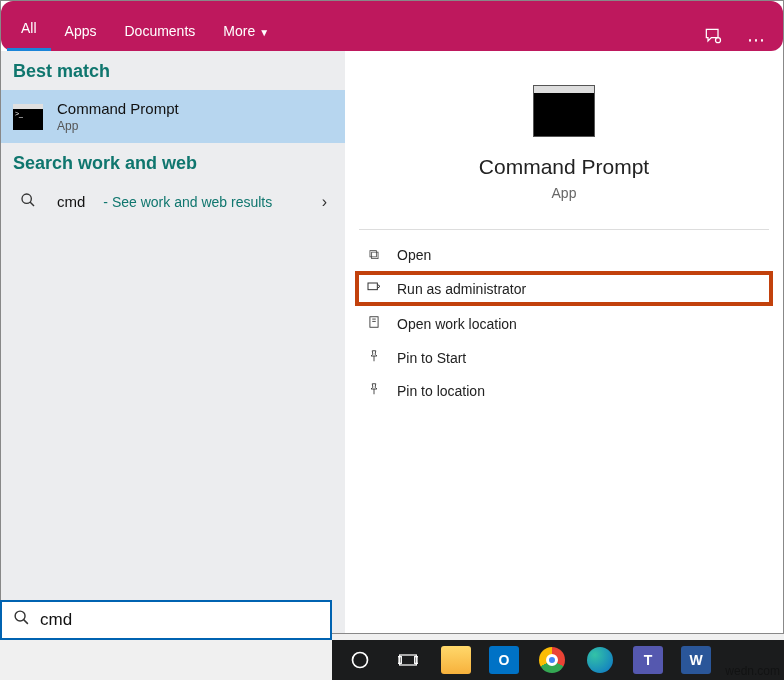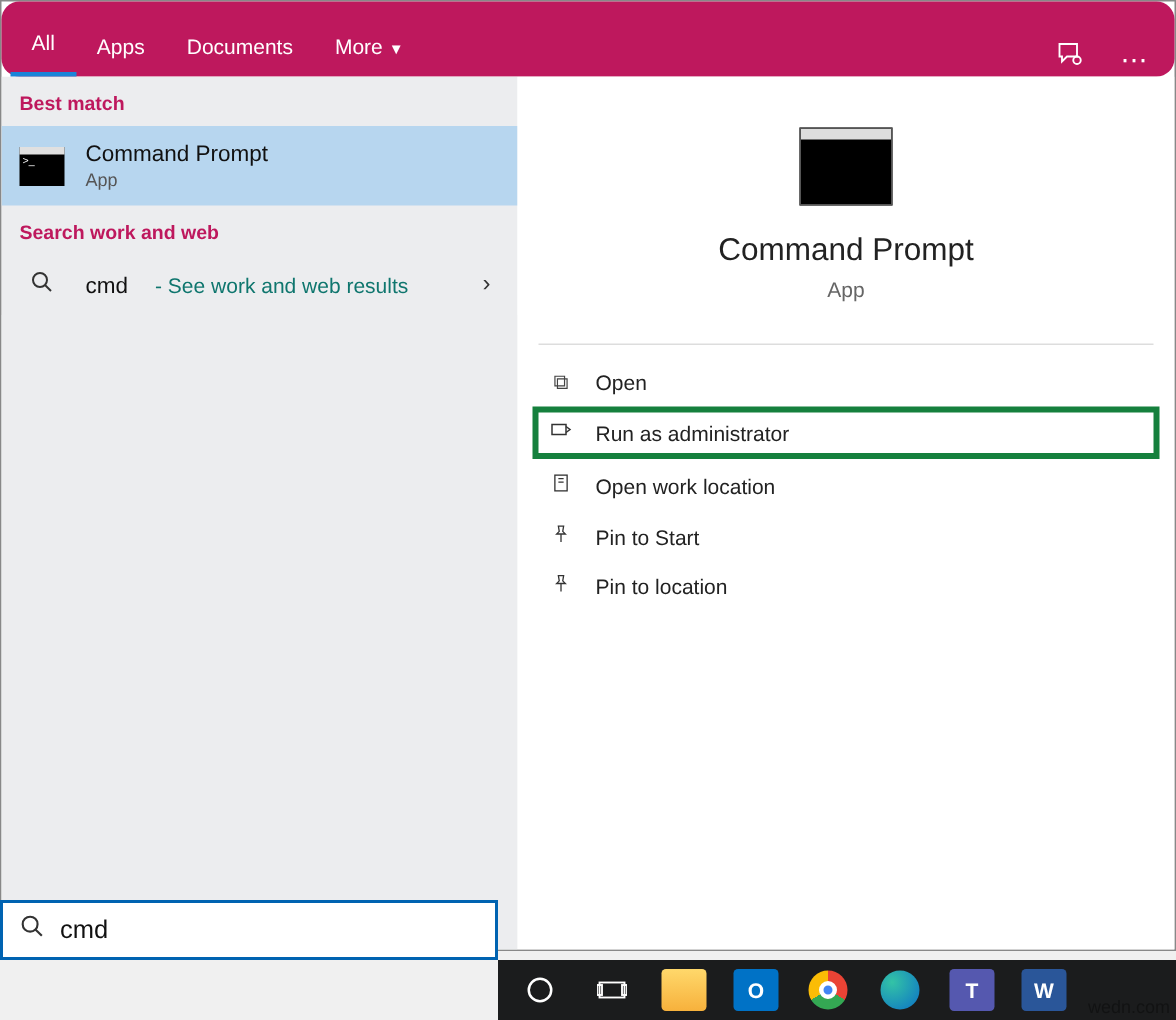--- a/index.html
+++ b/index.html
@@ -12,21 +12,21 @@
   .tab.active { border-bottom: 3px solid #1a84d8; }
   .tab .chev { margin-left: 4px; font-size: 10px; }
   .tabs-spacer { flex: 1; }
   .tabs-icon { color: #fff; padding: 0 12px; font-size: 18px; }
 
   
   .body { flex: 1; display: flex; overflow: hidden; }
   .left { width: 344px; background: #ecedef; display: flex; flex-direction: column; }
   .right { flex: 1; background: #fff; display: flex; flex-direction: column; padding-top: 24px; }
 
-  .section-label { font-size: 13px; font-weight: 600; padding: 10px 12px 8px; color: #be185d; }
+  .section-label { font-size: 18px; font-weight: 600; padding: 10px 12px 8px; color: #0f766e; }
 
   .best-match { display: flex; align-items: center; gap: 14px; padding: 10px 12px; background: #b7d6ef; }
   .cmd-icon { width: 30px; height: 26px; background: #000; border-top: 5px solid #e0e0e0; position: relative; }
   .cmd-icon::after { content: ">_"; color: #fff; font-size: 7px; position: absolute; top: 1px; left: 2px; }
   .bm-title { font-size: 15px; color: #111; }
   .bm-sub { font-size: 12px; color: #555; margin-top: 2px; }
 
   .web-row { display: flex; align-items: center; gap: 14px; padding: 10px 12px; }
   .web-row .sicon { width: 30px; text-align: center; font-size: 15px; color: #333; }
   .web-row .label { font-size: 15px; color: #111; }
@@ -35,21 +35,21 @@
 
   
   .preview-icon { width: 62px; height: 52px; background: #000; border: 1px solid #555; margin: 10px auto 18px; position: relative; }
   .preview-icon::before { content: ""; position: absolute; top:0; left:0; right:0; height:7px; background:#ddd; }
   .preview-title { text-align: center; font-size: 21px; color: #222; font-weight: 400; }
   .preview-sub { text-align: center; font-size: 14px; color: #666; margin-top: 6px; }
   .divider { height: 1px; background: #ddd; margin: 28px 14px 4px; }
   .actions { padding: 4px 10px; }
   .action { display: flex; align-items: center; gap: 14px; padding: 8px 10px; font-size: 14px; color: #222; }
   .action .aicon { width: 18px; text-align: center; color: #444; font-size: 14px; }
-  .action.highlight { border: 4px solid #15803d; padding: 4px 6px; }
+  .action.highlight { border: 4px solid #c2410c; padding: 4px 6px; }
 
   
   .search-wrap { position: absolute; left: 0; bottom: 40px; width: 332px; height: 40px; background: #fff; border: 2px solid #0063b1; display: flex; align-items: center; }
   .search-wrap .sicon { width: 38px; text-align: center; font-size: 17px; color: #333; }
   .search-wrap input { border: none; outline: none; flex: 1; font-size: 17px; color: #111; background: transparent; }
 
   
   .taskbar { position: absolute; left: 332px; right: 0; bottom: 0; height: 40px; background: #1b1c1d; display: flex; align-items: center; gap: 8px; padding: 0 8px; }
   .taskbar .tb { width: 40px; height: 32px; display: flex; align-items: center; justify-content: center; color: #fff; font-size: 18px; }
   .app-ico { width: 30px; height: 28px; border-radius: 3px; display:flex; align-items:center; justify-content:center; font-size:14px; color:#fff; font-weight:bold; }

